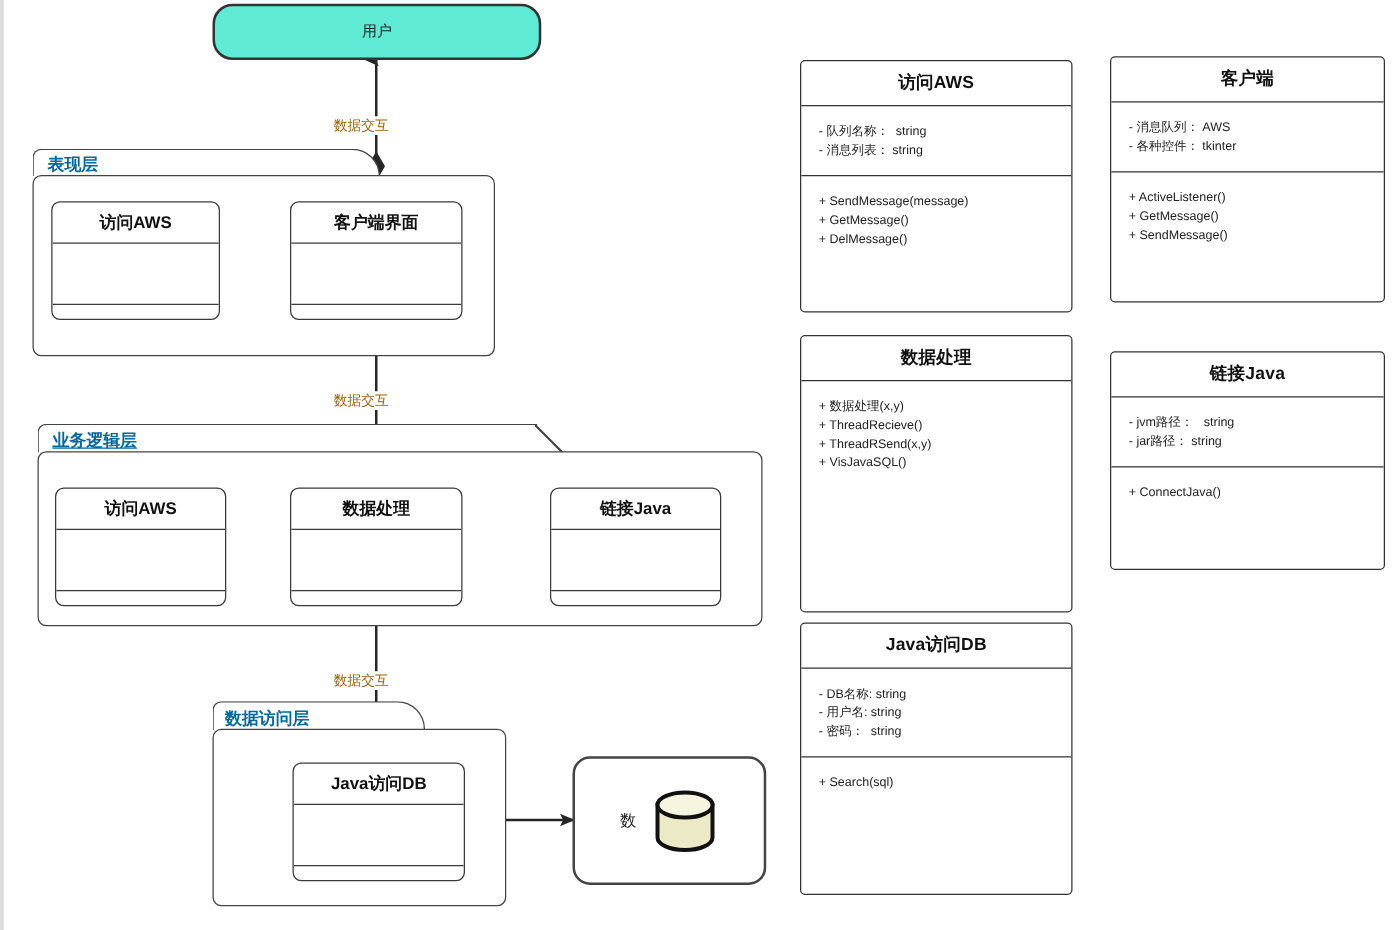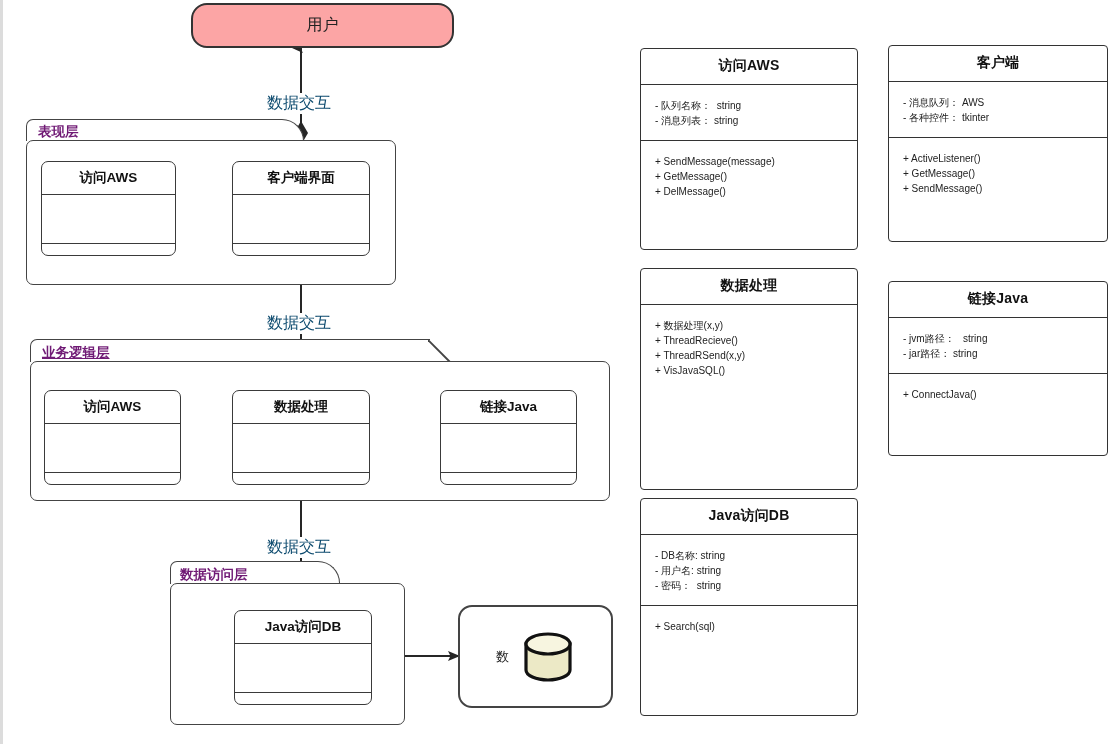--- a/index.html
+++ b/index.html
@@ -30,48 +30,47 @@
     z-index: 5;
   }
 
   
   .abs { position: absolute; box-sizing: border-box; }
 
   
   .actor {
     border: 2px solid #333;
     border-radius: 16px;
-    background: #fca5a5;
+    background: #5eead4;
     display: flex;
     align-items: center;
     justify-content: center;
-    font-size: 16px;
+    font-size: 12px;
     color: #222;
-    margin-left: 21px;
   }
 
   
   .pkg-body {
     border: 1.6px solid #444;
     border-radius: 7px;
     background: #fff;
   }
   .pkg-tab {
     border: 1.6px solid #444;
     border-bottom: none;
     background: #fff;
     border-radius: 7px 7px 0 0;
   }
   .pkg-tab.curved   { border-top-right-radius: 22px; }
   .pkg-tab.angled   { border-top-right-radius: 0; }
   .pkg-tab-label {
     position: absolute;
     font-size: 13.5px;
     font-weight: bold;
-    color: #701a75;
+    color: #0369a1;
     white-space: nowrap;
   }
 
   
   .cls {
     border: 1.6px solid #3a3a3a;
     border-radius: 7px;
     background: #fff;
     overflow: hidden;
     display: flex;
@@ -126,22 +125,22 @@
     display: flex;
     align-items: center;
     justify-content: center;
     gap: 12px;
   }
   .dbnode .db-label { font-size: 13px; color: #222; }
 
   
   .edge-label {
     position: absolute;
-    font-size: 16px;
-    color: #0c4a6e;
+    font-size: 11px;
+    color: #a16207;
     background: #fff;
     padding: 0 3px;
     white-space: nowrap;
   }
 </style>
 </head>
 <body>
 
 <div class="left-rule"></div>
 

